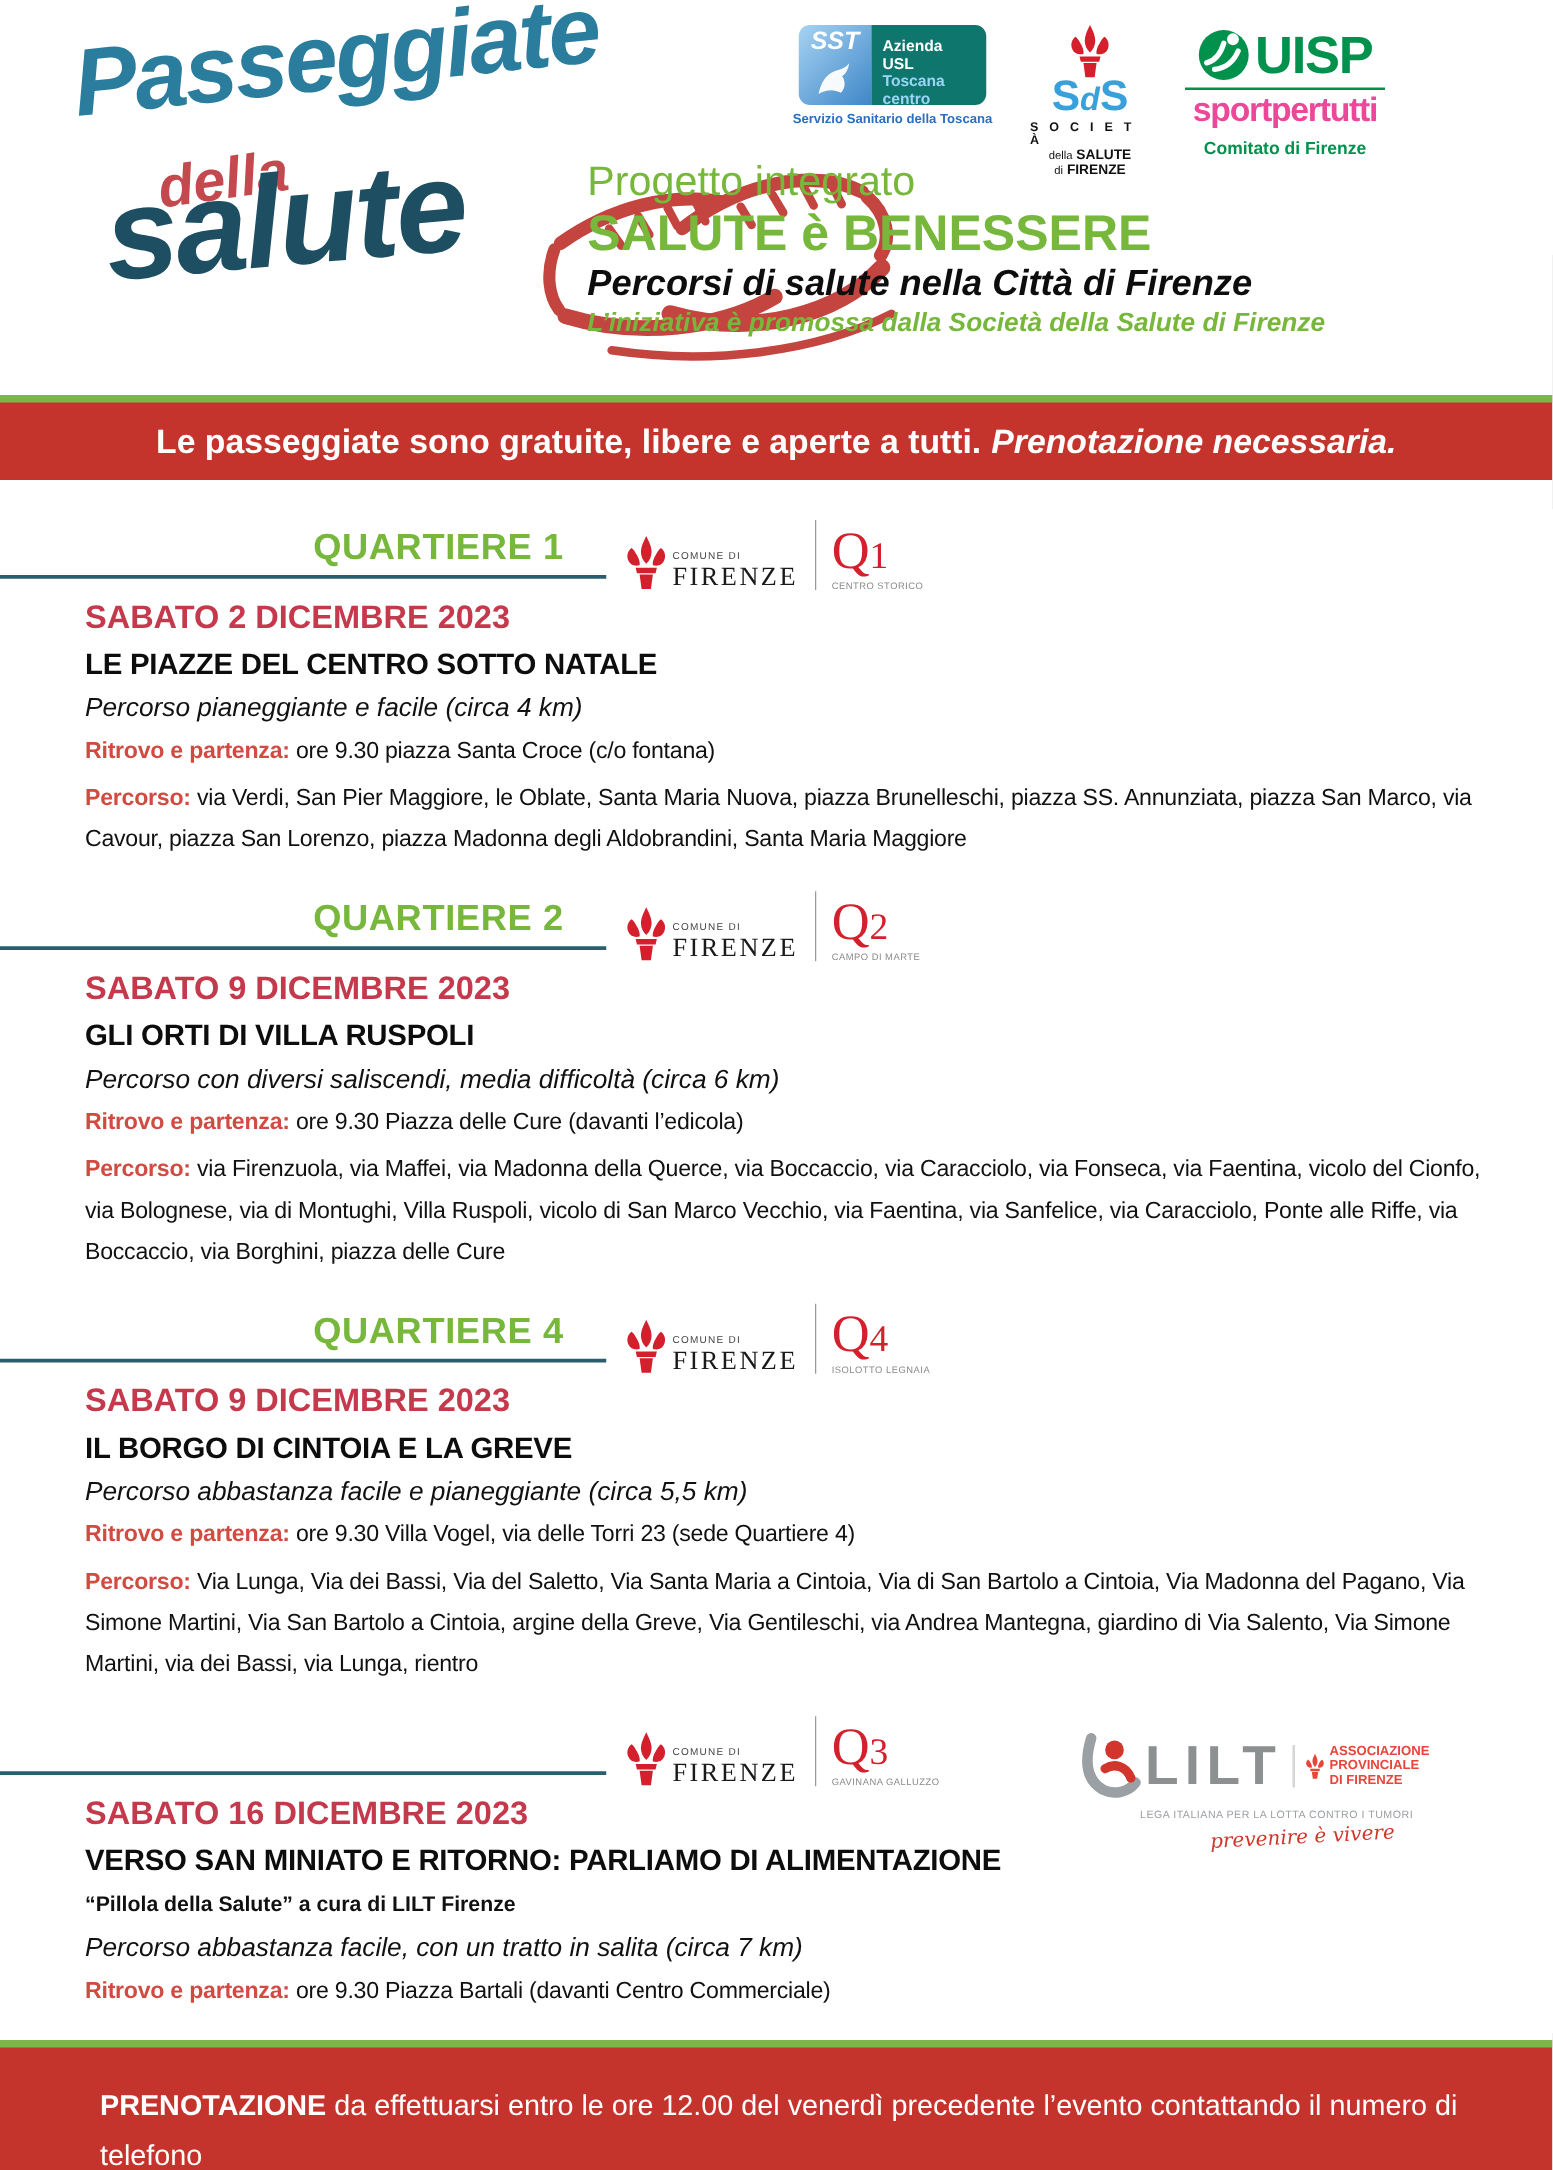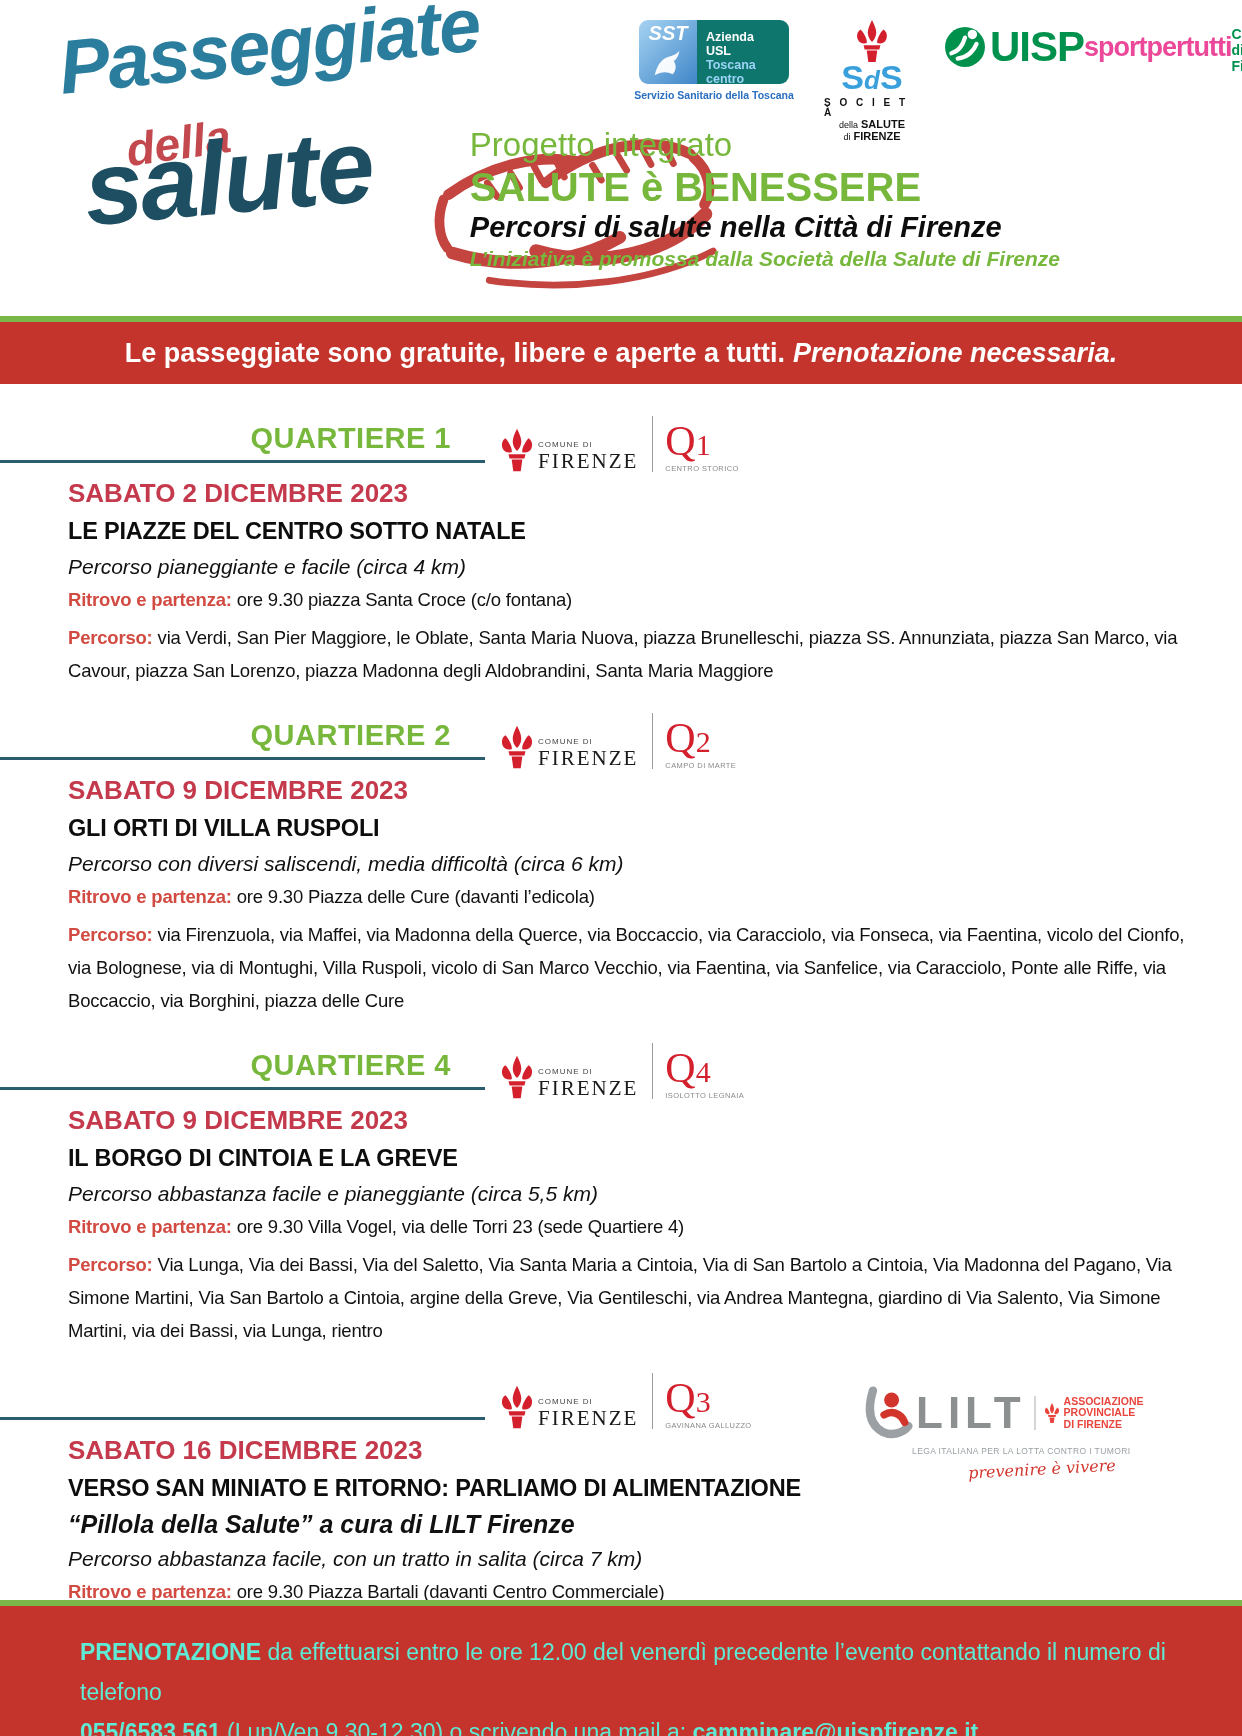--- a/index.html
+++ b/index.html
@@ -30,21 +30,21 @@
   .sst-cap{color:#2a6fc0;font-weight:bold;font-size:10.5px;margin-top:5px;white-space:nowrap;}
   
   .sds{display:flex;flex-direction:column;align-items:center;width:96px;line-height:1;}
   .sds .giglio{width:34px;height:42px;}
   .sds-letters{font-weight:bold;color:#3aa0dc;font-size:34px;margin-top:-2px;}
   .sds-letters .sds-d{font-style:italic;font-size:26px;}
   .sds-t1{font-size:10px;font-weight:bold;letter-spacing:3px;margin-top:4px;color:#111;}
   .sds-t2,.sds-t3{font-size:11px;font-weight:bold;color:#111;margin-top:1px;}
   .sds-t2 span.small,.sds-t3 span.small{font-weight:normal;font-size:9px;}
   
-  .uisp{display:flex;flex-direction:row;align-items:center;width:168px;}
+  .uisp{display:flex;flex-direction:column;align-items:center;width:168px;}
   .uisp-top{display:flex;align-items:center;gap:4px;}
   .uisp-mark{width:42px;height:42px;}
   .uisp-name{color:#00914d;font-weight:bold;font-size:42px;letter-spacing:-1px;}
   .uisp-rule{width:160px;height:2px;background:#00914d;margin-top:2px;}
   .uisp-sub{color:#ec4899;font-size:27px;font-weight:bold;letter-spacing:-1px;margin-top:1px;}
   .uisp-cap{color:#00914d;font-size:14px;font-weight:bold;margin-top:6px;}
 
   .tagline{position:absolute;right:182px;top:126px;}
   .tag-project{color:#77b73c;font-size:33px;line-height:38px;}
   .tag-title{color:#77b73c;font-size:40px;line-height:46px;font-weight:bold;}
@@ -72,41 +72,41 @@
   .q-comune .c2{font-family:"Liberation Serif",serif;font-size:21px;letter-spacing:2px;color:#1a1a1a;margin-top:2px;}
   .q-sep{width:1px;height:56px;background:#9a9a9a;margin:0 12px 0 14px;}
   .q-code{display:flex;flex-direction:column;align-items:flex-start;line-height:1;}
   .q-q{font-family:"Liberation Serif",serif;color:#d41f2c;}
   .q-q .qq{font-size:42px;}
   .q-q .qn{font-size:30px;}
   .q-area{font-size:7.5px;color:#8a8a8a;letter-spacing:0.4px;margin-top:3px;white-space:nowrap;}
 
   .date{color:#c43a4c;font-weight:bold;font-size:26px;line-height:30px;margin:4px 0 0;}
   .walk-title{color:#0d0d0d;font-weight:bold;font-size:23.5px;line-height:28px;margin:9px 0 0;letter-spacing:-0.2px;}
-  .pill{font-weight:bold;font-style:italic;font-size:25px;line-height:26px;margin:9px 0 0;}
+  .pill{font-weight:bold;font-size:17px;line-height:26px;margin:9px 0 0;}
   .diff{font-style:italic;font-size:21px;line-height:25px;margin:9px 0 0;}
   .meet,.route{font-size:18.5px;line-height:24px;margin:9px 0 0;letter-spacing:-0.2px;}
   .route{line-height:33px;}
   .red-label{color:#d24b42;font-weight:bold;margin-right:5px;}
 
   
   .lilt{position:absolute;right:66px;top:24px;width:318px;}
   .lilt-top{display:flex;align-items:center;}
   .lilt-mark{width:56px;height:56px;flex:none;}
   .lilt-name{font-size:44px;color:#8d9091;letter-spacing:5px;font-weight:bold;margin:0 8px 0 2px;}
   .lilt-right{border-left:2px solid #d6d6d6;padding-left:8px;display:flex;align-items:center;gap:4px;}
   .lilt-right .giglio{width:16px;height:22px;fill:#e8453c;}
   .lilt-assoc{color:#e8453c;font-size:10.5px;line-height:11.5px;font-weight:bold;}
   .lilt-caption{color:#9aa0a3;font-size:8.5px;letter-spacing:0.4px;margin-top:5px;margin-left:54px;white-space:nowrap;}
   .lilt-motto{color:#d2352c;font-style:italic;font-size:16px;font-family:"DejaVu Serif",serif;
               margin-left:110px;margin-top:2px;transform:rotate(-3deg);}
 
   
-  .booking{flex:none;border-top:6px solid #7ab648;background:#c5342c;height:136px;box-sizing:border-box;
-           padding:26px 60px 0 80px;color:#5eead4;font-size:23px;line-height:40px;}
+  .booking{flex:none;border-top:6px solid #7ab648;background:#c5342c;height:104px;box-sizing:border-box;
+           padding:26px 60px 0 80px;color:#ffffff;font-size:23px;line-height:40px;}
   .booking b{font-weight:bold;}
   .booking p{margin:0;}
 </style>
 </head>
 <body>
 
 <div class="page">
 
   <div class="header">
     <div class="brand-1">Passeggiate</div>

